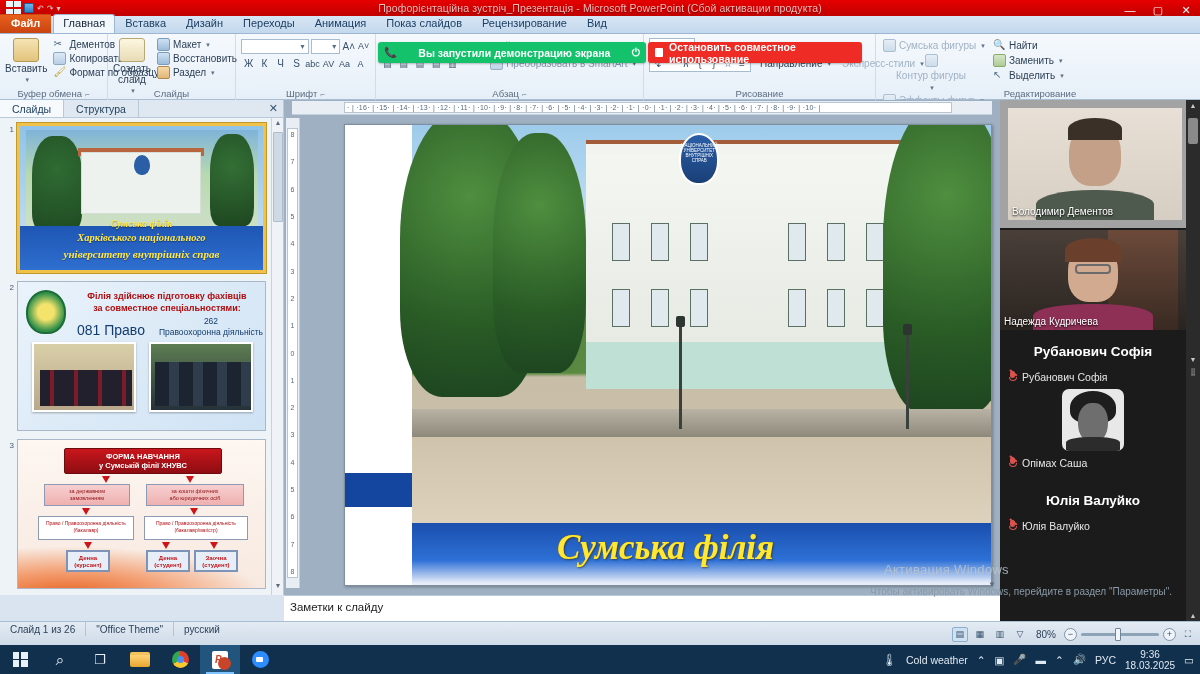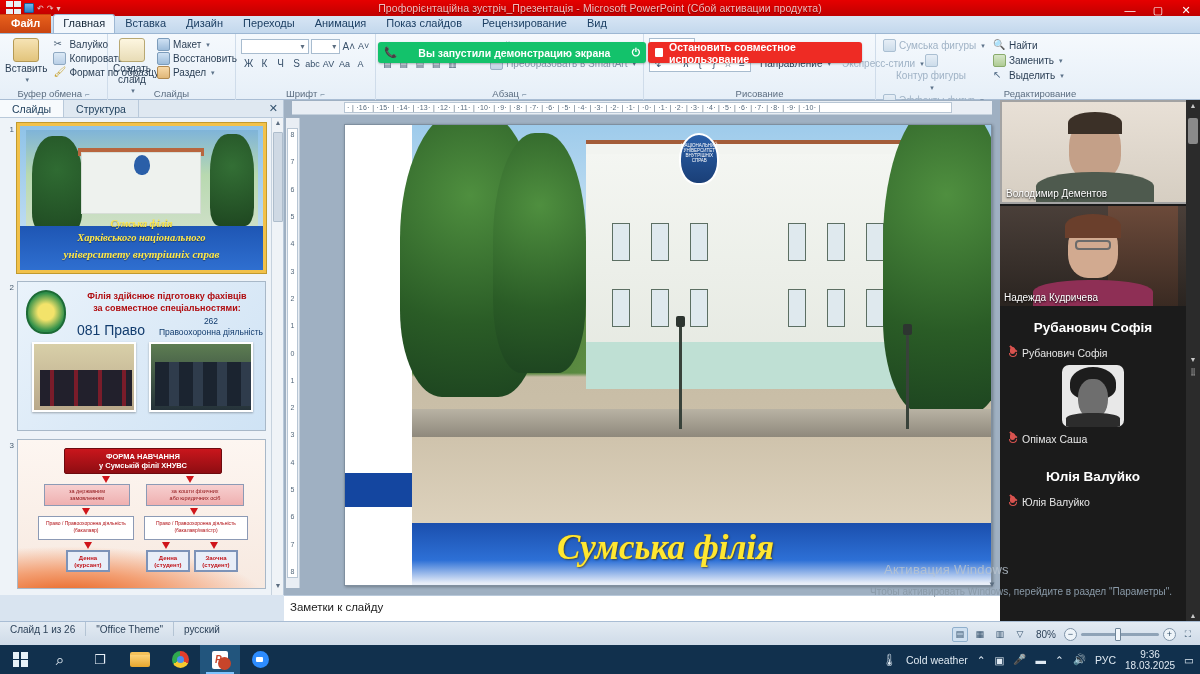--- a/index.html
+++ b/index.html
@@ -222,21 +222,21 @@
   .viewbtn { width:16px;height:15px;display:flex;align-items:center;justify-content:center;color:#33506b;font-size:9px;border:1px solid transparent;}
   .viewbtn.on { background:#cfe0f0; border-color:#8fafcc; border-radius:2px;}
   .zoomtrack { width:78px; height:3px; background:#8fa3b7; border-radius:2px; position:relative;}
   .zoomtrack .knob { position:absolute; left:34px; top:-5px; width:6px; height:13px; background:#f3f7fb; border:1px solid #6f8599; border-radius:1px;}
   .zcirc { width:13px;height:13px;border:1px solid #7e93a8;border-radius:50%;display:flex;align-items:center;justify-content:center;font-size:9px;color:#33506b;background:#eef4f9;}
 
   
   .vpanel { position:absolute; right:0; top:100px; width:200px; height:521px; background:#1b1b1b; }
   .vtile { position:relative; width:186px; height:100px; overflow:hidden; background:#2a2a2a; }
   .vtile .nm { position:absolute; left:4px; bottom:3px; color:#fff; font-size:10px; text-shadow:0 1px 2px #000; }
-  .vtile.active { border:2px solid #a3a3a3; width:190px; height:104px; }
+  .vtile.active { border:8px solid #a3a3a3; width:190px; height:128px; }
   .face { position:absolute; left:50%; transform:translateX(-50%); border-radius:45% 45% 40% 40%; }
   .vscroll { position:absolute; right:0; top:0; width:14px; height:521px; background:#2b2b2b; }
   .vscroll .bar { position:absolute; top:18px; left:2px; width:10px; height:26px; background:#8a8a8a; border-radius:2px;}
   .vscroll .a { position:absolute; left:3px; width:8px; text-align:center; color:#c9c9c9; font-size:7px;}
   .pname-big { text-align:center; color:#fff; font-weight:bold; font-size:13.5px; }
   .prow { display:flex; align-items:center; gap:5px; padding:2px 8px; color:#e6e6e6; font-size:10.5px;}
   .micoff { position:relative; width:9px; height:12px; flex:0 0 auto; }
   .micoff .b { position:absolute; left:2px; top:0; width:5px;height:7px;background:#d9534f;border-radius:3px;}
   .micoff .s { position:absolute; left:1px; top:1px; width:9px;height:1.5px;background:#d9534f;transform:rotate(40deg); }
   .micoff .u { position:absolute; left:0.5px; top:6px; width:8px;height:4px;border:1.2px solid #d9534f;border-top:none;border-radius:0 0 5px 5px;}
@@ -298,21 +298,21 @@
     <div class="rgroup" style="width:108px">
       <div style="display:flex;gap:4px;">
         <div class="bigbtn">
           <span class="bicon" style="background:linear-gradient(#f6e3b4,#e2c47c);border:1px solid #b59a55;"></span>
           <span>Вставить</span>
           <span class="cr">▾</span>
         </div>
         <div style="display:flex;flex-direction:column;gap:1px;padding-top:2px;">
           <div class="ritem">
             <span class="micon" style="color:#4a6076;font-size:10px;">✂</span>
-            <span>Валуйко</span>
+            <span>Дементов</span>
           </div>
           <div class="ritem">
             <span class="micon" style="background:linear-gradient(#dbe9f6,#b9cfe6);border:1px solid #8fa9c2;"></span>
             <span>Копировать</span>
             <span class="cr">▾</span>
           </div>
           <div class="ritem">
             <span class="micon" style="color:#c7a12b;font-size:10px;">🖌</span>
             <span>Формат по образцу</span>
           </div>

